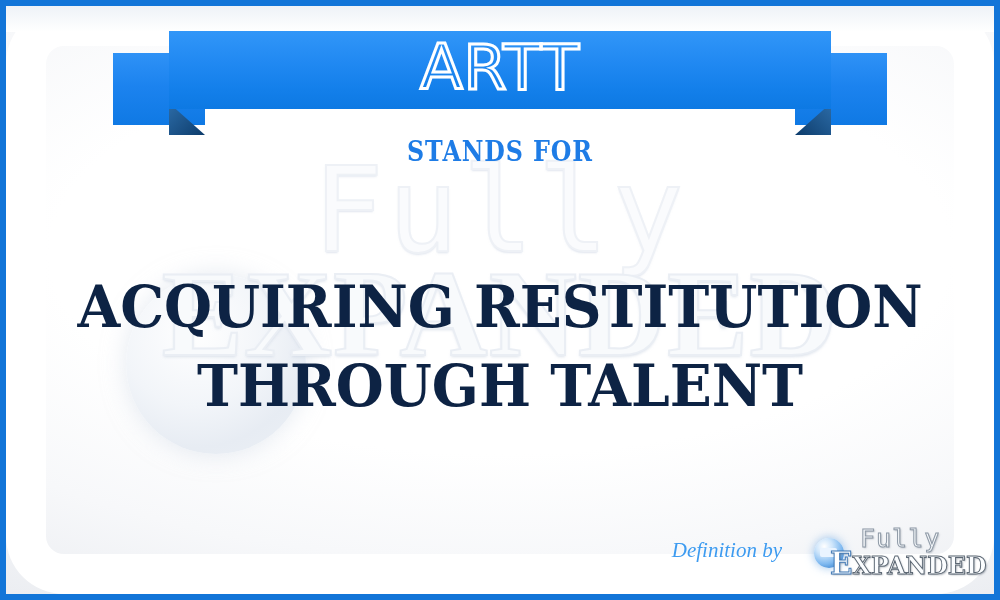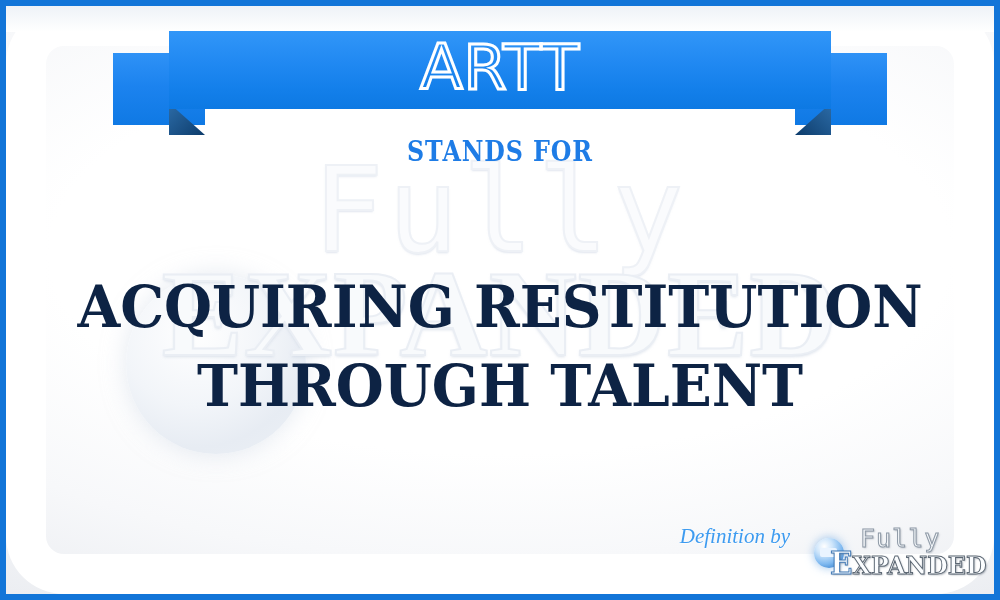--- a/index.html
+++ b/index.html
@@ -188,21 +188,22 @@
     transform: scaleX(0.95);
   }
   .definition .line { display: block; white-space: nowrap; }
 
   
   .footer {
     position: absolute;
     right: 24px;
     bottom: 18px;
     display: flex;
-    gap: 22px;
+    align-items: center;
+    gap: 30px;
   }
   .definition-by {
     font-family: "Liberation Serif", "DejaVu Serif", serif;
     font-style: italic;
     font-size: 21px;
     color: #3d9bf0;
     text-shadow: 0 1px 1px rgba(255,255,255,0.9);
   }
 
   .logo {

